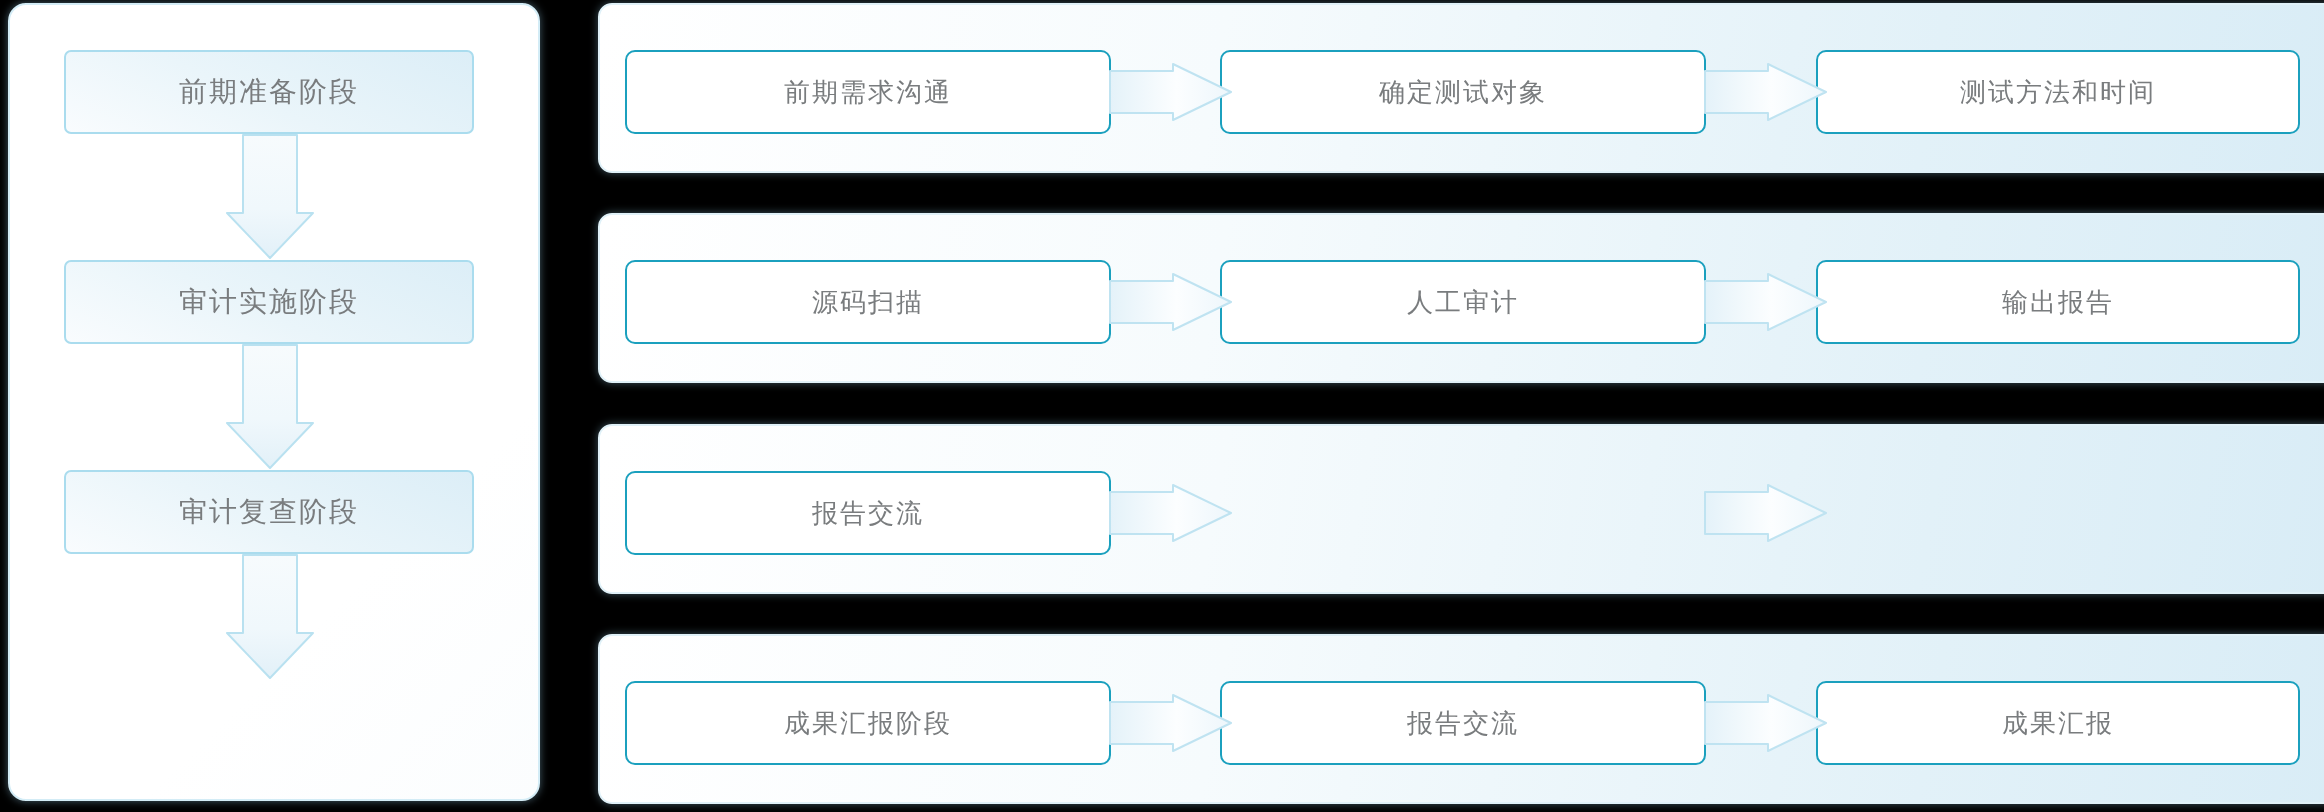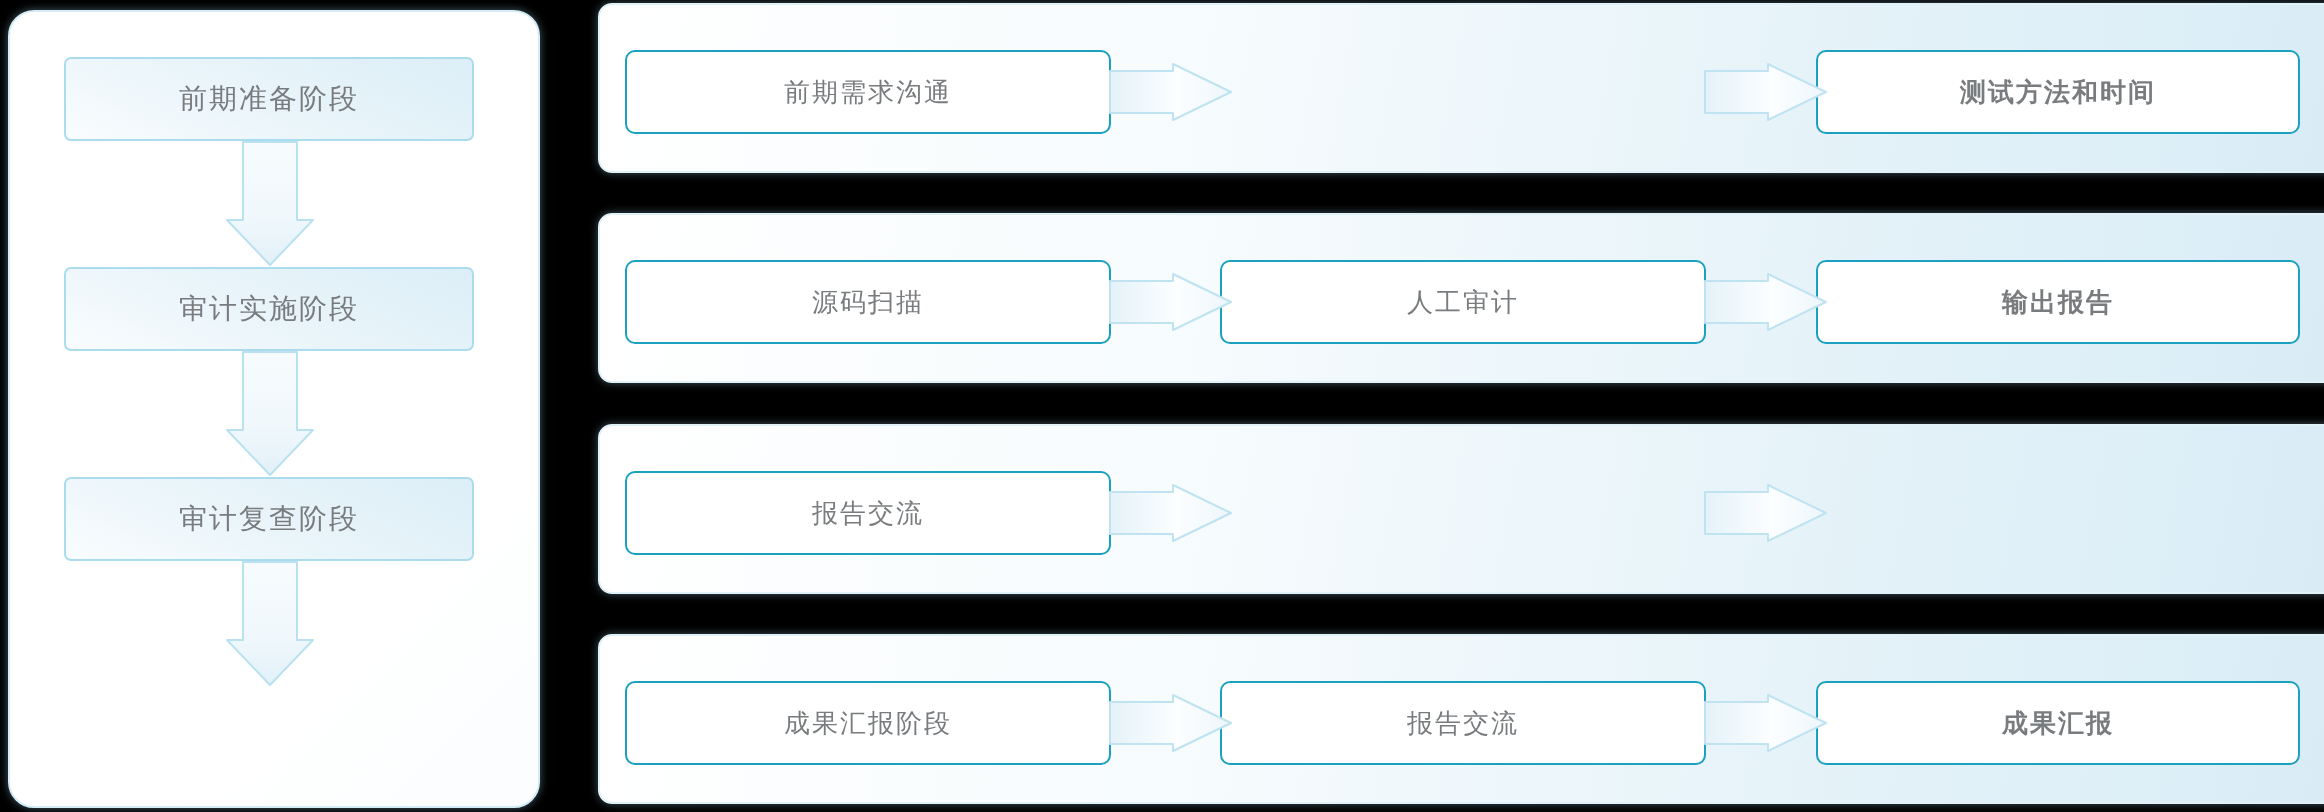--- a/index.html
+++ b/index.html
@@ -7,25 +7,25 @@
   .canvas {
     position: relative;
     width: 2324px;
     height: 812px;
     background: #000;
     overflow: hidden;
   }
   
   .left-card {
     position: absolute;
-    left: 8px; top: 10px;
+    left: 8px; top: 3px;
     width: 532px; height: 798px;
     background: linear-gradient(135deg, #ffffff 70%, #fbfdfe 100%);
     border: 2px solid #d3ecf6;
-    border-radius: 26px;
+    border-radius: 18px;
     box-shadow: 0 0 8px rgba(150, 205, 230, 0.45);
     box-sizing: border-box;
   }
   .stage-box {
     position: absolute;
     left: 54px;
     width: 410px; height: 84px;
     background: linear-gradient(25deg, #f9fcfe 0%, #eaf5fa 45%, #dceef7 100%);
     border: 2px solid #aadcee;
     border-radius: 7px;
@@ -60,21 +60,21 @@
     border-radius: 10px;
     box-sizing: border-box;
     display: flex; align-items: center; justify-content: center;
     color: #797c7e;
     font-size: 26px;
     letter-spacing: 2px;
     z-index: 1;
   }
   .step-1 { left: 25px;   width: 486px; }
   .step-2 { left: 620px;  width: 486px; }
-  .step-3 { left: 1216px; width: 484px; font-weight: bold; }
+  .step-3 { left: 1216px; width: 484px; }
   .right-arrow {
     position: absolute;
     top: 58px;
     width: 124px; height: 58px;
     z-index: 2;
   }
   .arrow-1 { left: 509px; }
   .arrow-2 { left: 1104px; }
   .defs-holder { position: absolute; width: 0; height: 0; }
 </style>
@@ -118,20 +118,21 @@
       <polygon points="23,1 77,1 77,79 93,79 50,124 7,79 23,79" fill="url(#gradDown)" stroke="#b9e1f0" stroke-width="2" stroke-linejoin="round"></polygon>
     </svg>
 
   </div>
 
   <div class="row-card" style="top:3px">
     <div class="step-box step-1">前期需求沟通</div>
     <svg class="right-arrow arrow-1" viewBox="0 0 124 58">
       <polygon points="1,8 64,8 64,1 122,29 64,57 64,50 1,50" fill="url(#gradRight)" stroke="#bfe3f1" stroke-width="2" stroke-linejoin="round"></polygon>
     </svg>
+    <div class="step-box step-2">确定测试对象</div>
     <svg class="right-arrow arrow-2" viewBox="0 0 124 58">
       <polygon points="1,8 64,8 64,1 122,29 64,57 64,50 1,50" fill="url(#gradRight)" stroke="#bfe3f1" stroke-width="2" stroke-linejoin="round"></polygon>
     </svg>
     <div class="step-box step-3">测试方法和时间</div>
   </div>
 
   <div class="row-card" style="top:213px">
     <div class="step-box step-1">源码扫描</div>
     <svg class="right-arrow arrow-1" viewBox="0 0 124 58">
       <polygon points="1,8 64,8 64,1 122,29 64,57 64,50 1,50" fill="url(#gradRight)" stroke="#bfe3f1" stroke-width="2" stroke-linejoin="round"></polygon>

